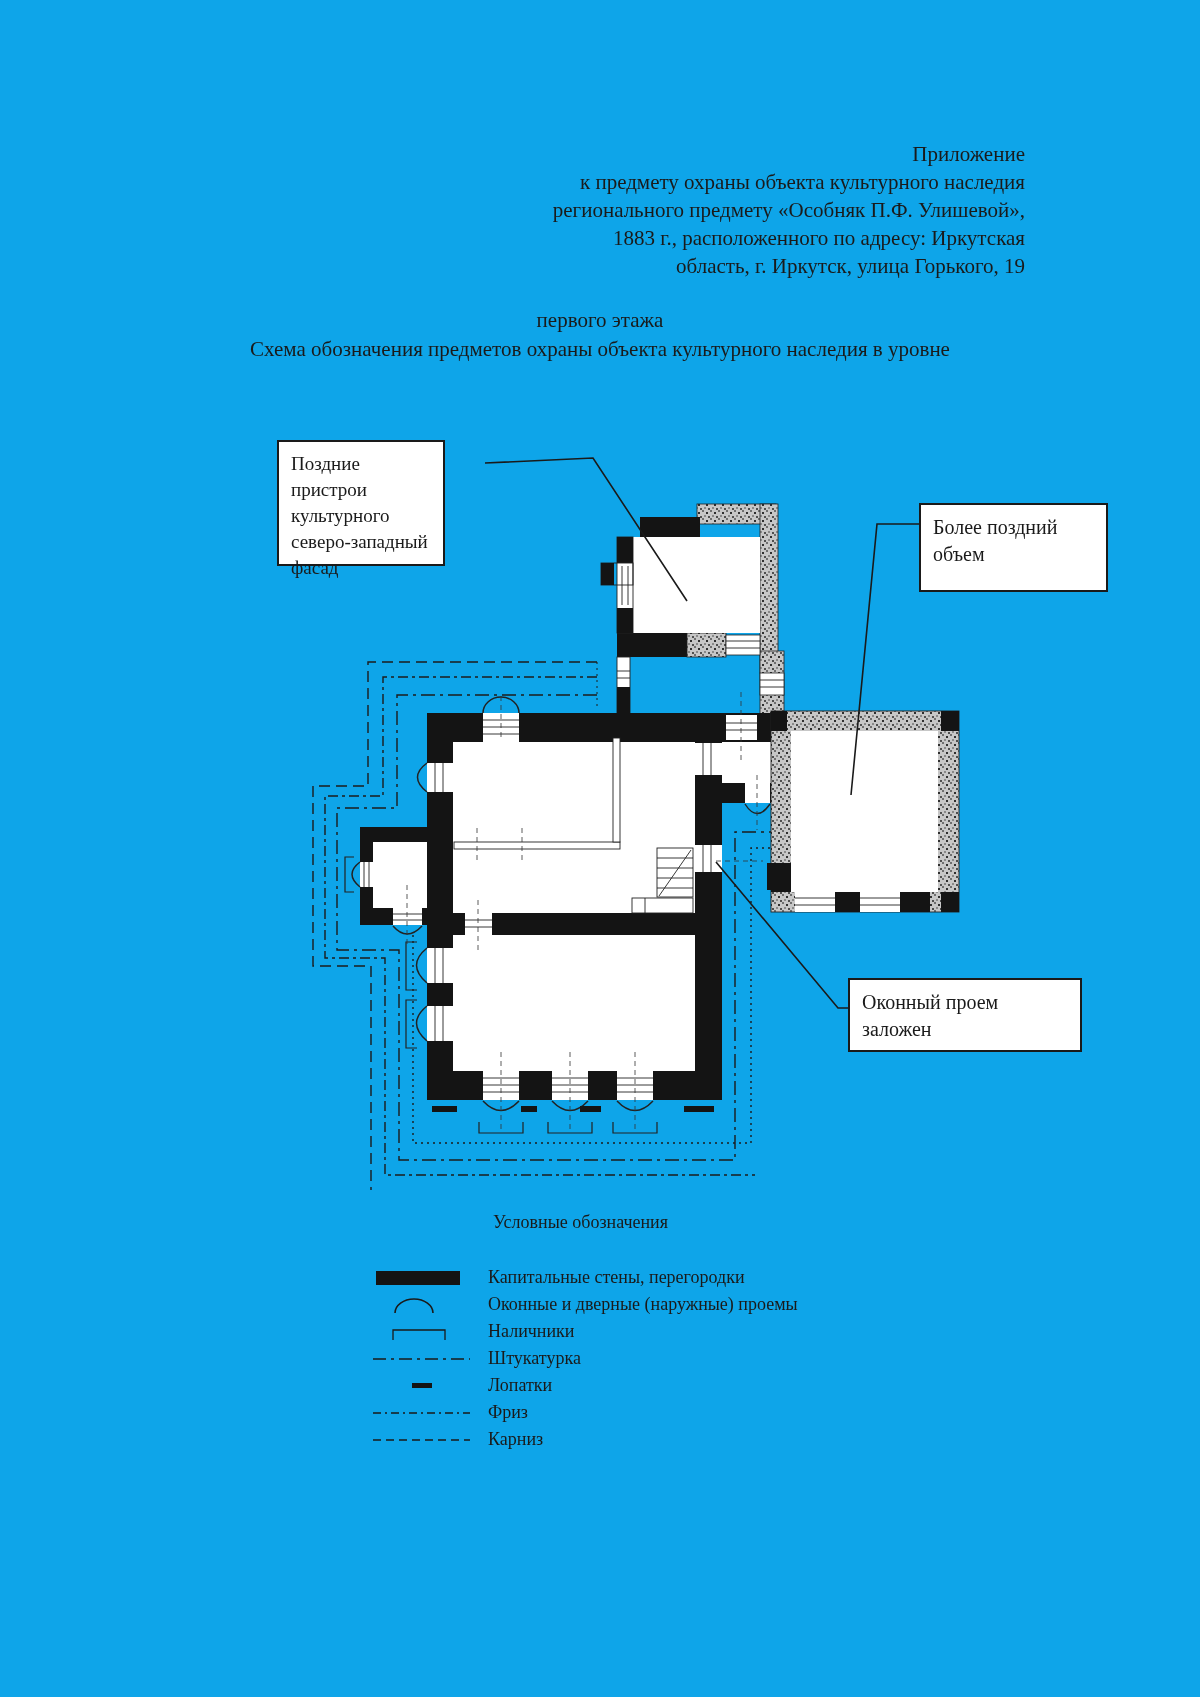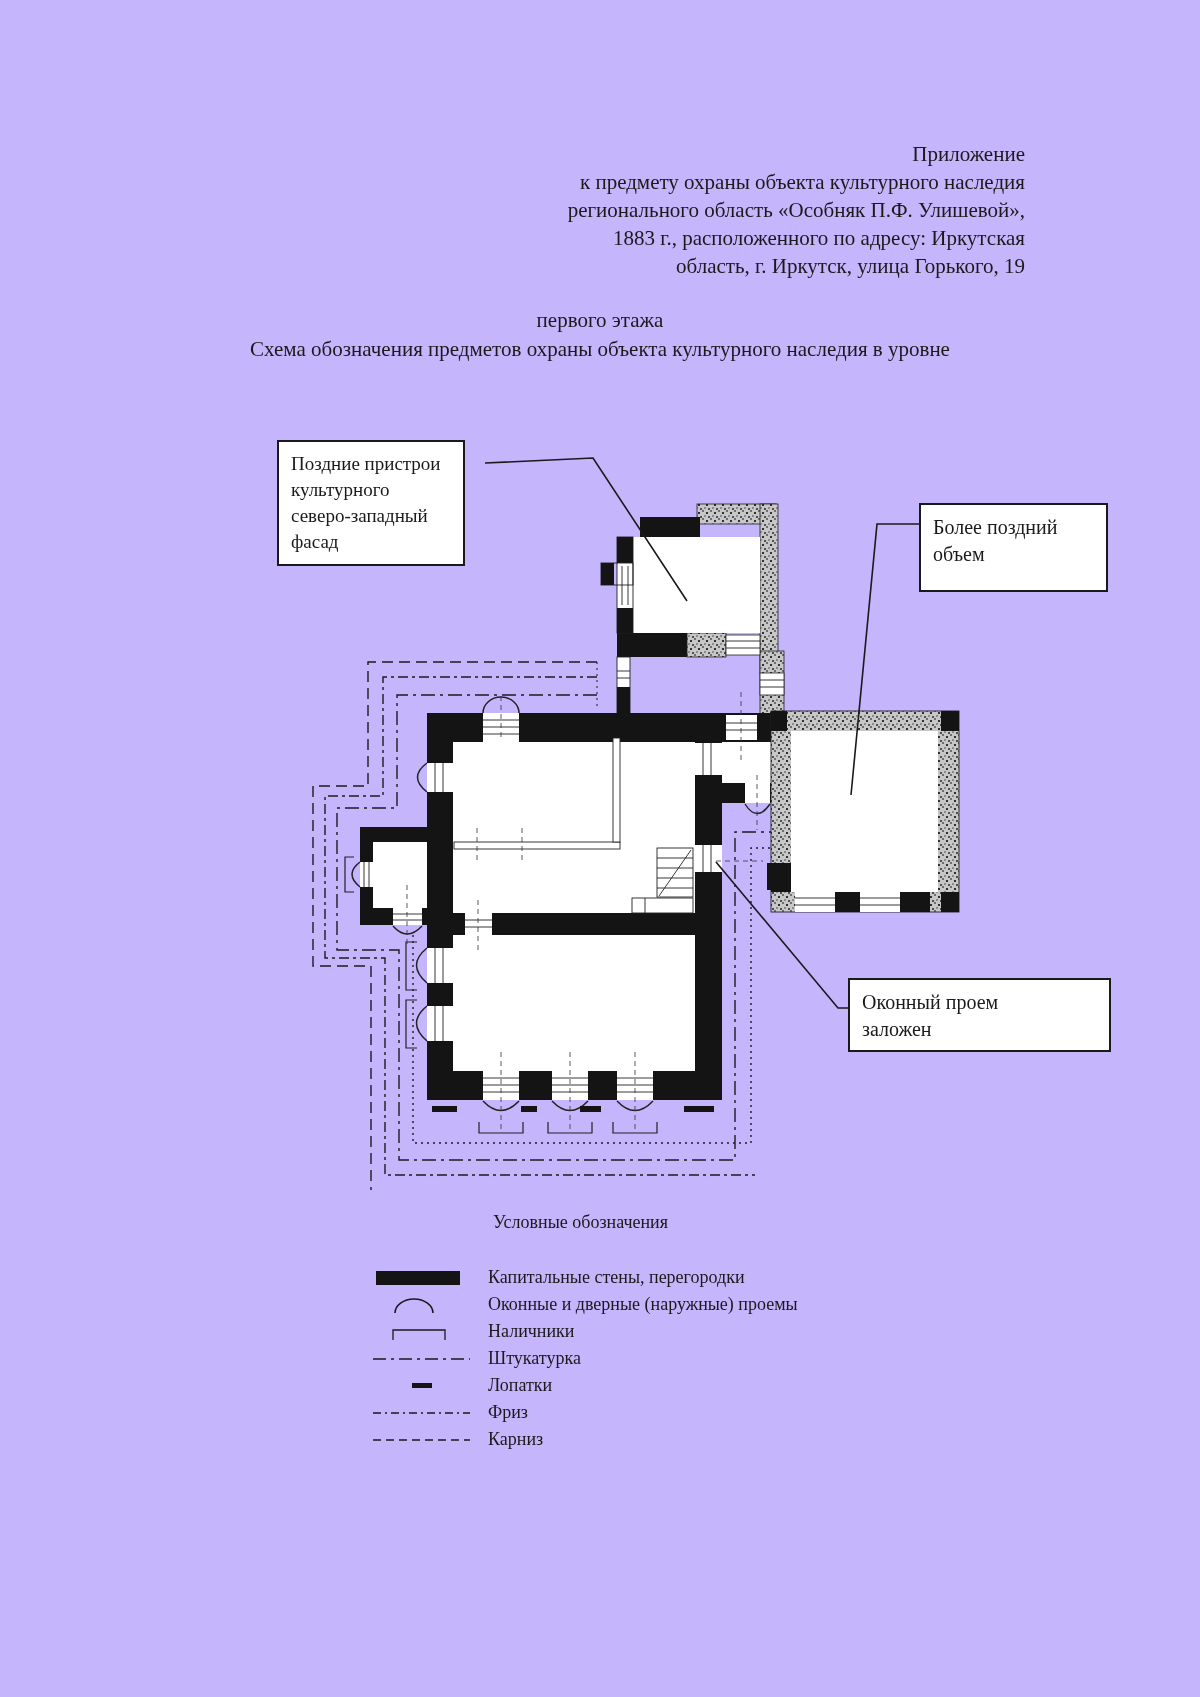--- a/index.html
+++ b/index.html
@@ -1,43 +1,43 @@
 <!DOCTYPE html>
 <html><head>
 <meta charset="utf-8">
 <style>
   html,body{margin:0;padding:0;background:#e8e8e8;}
-  .page{position:relative;width:1200px;height:1697px;background:#c4b5fd;margin:0 auto;
+  .page{position:relative;width:1200px;height:1697px;background:#0ea5e9;margin:0 auto;
         font-family:"Liberation Serif","DejaVu Serif",serif;color:#1a1a1a;overflow:hidden;}
   .hdr{position:absolute;left:430px;top:140px;width:595px;text-align:right;
        font-size:21px;line-height:28px;}
   .ttl{position:absolute;left:100px;top:306px;width:1000px;text-align:center;
        font-size:21px;line-height:29px;}
   .callout{position:absolute;border:2px solid #1a1a1a;background:#fff;
            font-size:19px;line-height:26px;padding:9px 12px;box-sizing:border-box;}
-  #box1{left:277px;top:440px;width:188px;height:126px;}
+  #box1{left:277px;top:440px;width:168px;height:126px;}
   #box2{left:919px;top:503px;width:189px;height:89px;font-size:20px;line-height:27px;}
-  #box3{left:848px;top:978px;width:263px;height:74px;font-size:20px;line-height:27px;}
+  #box3{left:848px;top:978px;width:234px;height:74px;font-size:20px;line-height:27px;}
   .plan{position:absolute;left:270px;top:430px;}
   .legend-head{position:absolute;left:493px;top:1212px;font-size:18px;
                }
   .legend{position:absolute;left:363px;top:1264px;}
   .lrow{display:flex;align-items:center;height:27px;}
   .lsym{width:112px;height:22px;flex:0 0 112px;}
   .llab{margin-left:13px;font-size:18px;white-space:nowrap;}
 </style>
 </head>
 <body>
 
 <div class="page">
 
   <div class="hdr">
     <div>Приложение</div>
     <div>к предмету охраны объекта культурного наследия</div>
-    <div>регионального область «Особняк П.Ф. Улишевой»,</div>
+    <div>регионального предмету «Особняк П.Ф. Улишевой»,</div>
     <div>1883 г., расположенного по адресу: Иркутская</div>
     <div>область, г. Иркутск, улица Горького, 19</div>
   </div>
 
   <div class="ttl">
     <div>первого этажа</div>
     <div>Схема обозначения предметов охраны объекта культурного наследия в уровне</div>
   </div>
 
   <svg class="plan" width="720" height="760" viewBox="0 0 720 760">

